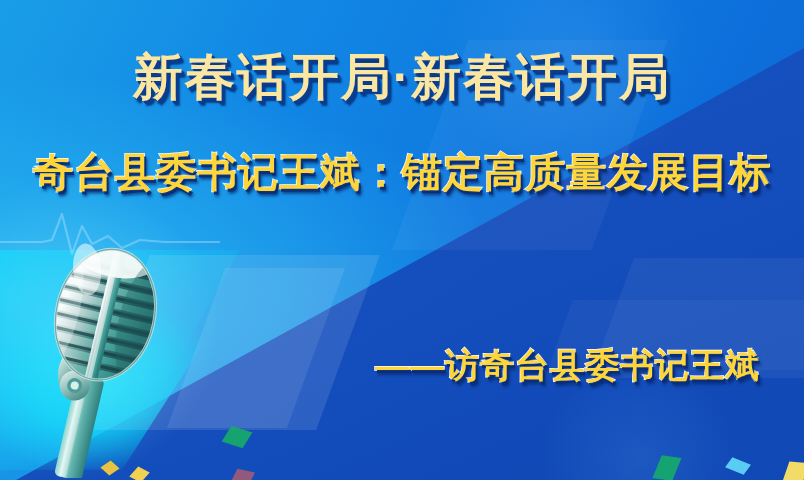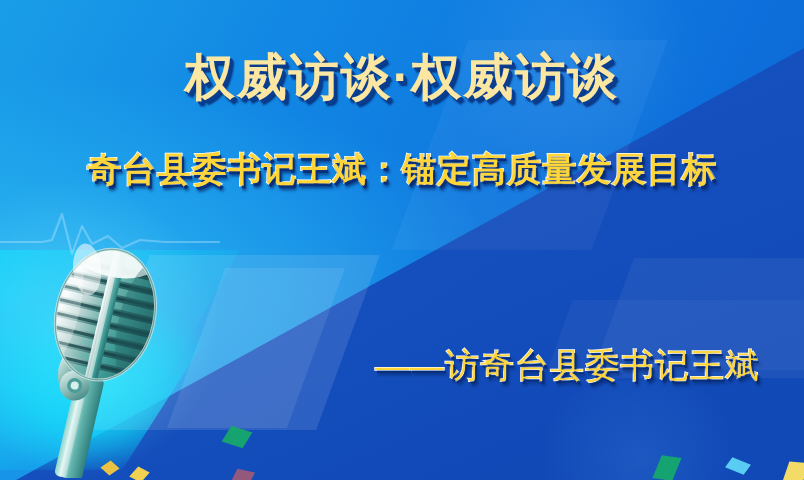--- a/index.html
+++ b/index.html
@@ -73,33 +73,33 @@
     font-weight:bold;
     letter-spacing:2px;
     color:#fbe6a2;
     text-shadow:
        2px 2px 0 #0a3d8f,
        3px 3px 0 #0a3d8f,
        4px 5px 2px rgba(5,40,110,.85);
   }
   .sub{
     position:absolute;left:0;width:804px;text-align:center;
-    font-size:34px;line-height:1;font-weight:bold;letter-spacing:1px;
+    font-size:40px;line-height:1;font-weight:bold;letter-spacing:1px;
     color:#ffd63a;
     -webkit-text-stroke:1.4px #ffffff;
     paint-order:stroke fill;
     text-shadow:
        2px 3px 0 rgba(8,45,120,.95),
        3px 5px 3px rgba(5,35,100,.7);
   }
   .sub.l1{top:152px;}
   .sub.l2{top:218px;}
   .byline{
     position:absolute;right:44px;top:348px;
-    font-size:34px;line-height:1;font-weight:normal;letter-spacing:1px;
+    font-size:34px;line-height:1;font-weight:bold;letter-spacing:1px;
     color:#ffd63a;
     -webkit-text-stroke:1.4px #ffffff;
     paint-order:stroke fill;
     text-shadow:
        2px 3px 0 rgba(8,45,120,.95),
        3px 5px 3px rgba(5,35,100,.7);
   }
 </style>
 </head>
 <body>
@@ -212,17 +212,17 @@
   <div id="confetti-layer">
       <div class="confetti" style="left: 104px; top: 462px; width: 12px; height: 12px; background: rgb(247, 199, 60); transform: rotate(42deg) skewX(-14deg); opacity: 0.95;"></div>
       <div class="confetti" style="left: 133px; top: 468px; width: 13px; height: 13px; background: rgb(255, 216, 74); transform: rotate(28deg) skewX(-14deg); opacity: 0.95;"></div>
       <div class="confetti" style="left: 226px; top: 428px; width: 22px; height: 18px; background: rgb(23, 168, 106); transform: rotate(18deg) skewX(-14deg); opacity: 0.95;"></div>
       <div class="confetti" style="left: 234px; top: 470px; width: 18px; height: 14px; background: rgb(154, 90, 120); transform: rotate(12deg) skewX(-14deg); opacity: 0.95;"></div>
       <div class="confetti" style="left: 657px; top: 456px; width: 20px; height: 24px; background: rgb(22, 168, 110); transform: rotate(8deg) skewX(-14deg); opacity: 0.95;"></div>
       <div class="confetti" style="left: 728px; top: 460px; width: 20px; height: 12px; background: rgb(95, 212, 247); transform: rotate(22deg) skewX(-14deg); opacity: 0.95;"></div>
       <div class="confetti" style="left: 786px; top: 462px; width: 20px; height: 20px; background: rgb(255, 228, 99); transform: rotate(5deg) skewX(-14deg); opacity: 0.95;"></div>
     </div>
 
-  <div class="title">权威访谈·权威访谈</div>
+  <div class="title">新春话开局·新春话开局</div>
   <div class="sub l1">奇台县委书记王斌：锚定高质量发展目标</div>
   <div class="byline">——访奇台县委书记王斌</div>
 
 </div>
 
 </body></html>

